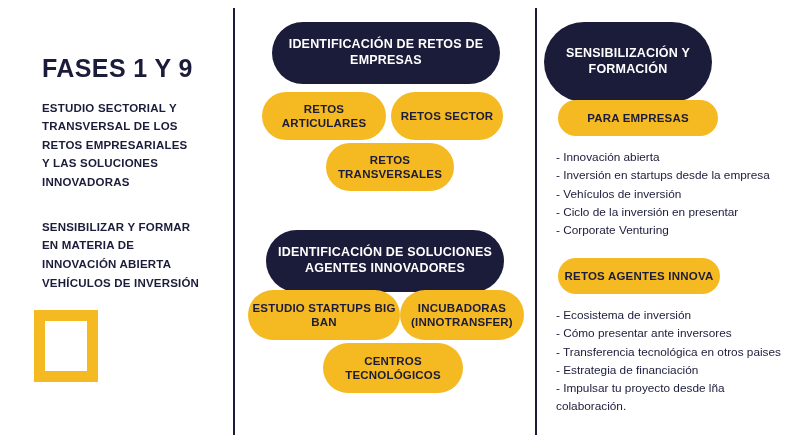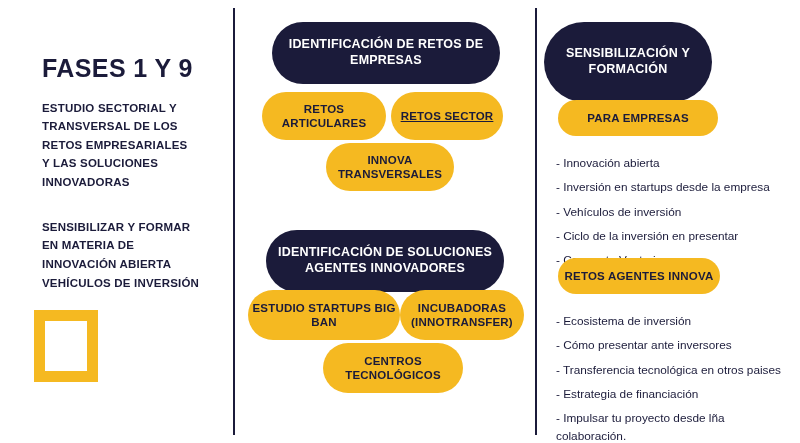--- a/index.html
+++ b/index.html
@@ -86,21 +86,21 @@
   .pill.gold {
     background: #f5b921;
     color: #1b1b3a;
     font-weight: bold;
     font-size: 11.5px;
   }
 
   
   #pill-ident-retos   { left: 272px; top: 22px;  width: 228px; height: 62px; }
   #pill-retos-artic   { left: 262px; top: 92px;  width: 124px; height: 48px; }
-  #pill-retos-sector  { left: 391px; top: 92px;  width: 112px; height: 48px; text-decoration: underline; }
+  #pill-retos-sector  { left: 391px; top: 92px;  width: 112px; height: 48px; }
   #pill-retos-transv  { left: 326px; top: 143px; width: 128px; height: 48px; }
 
   #pill-ident-sol     { left: 266px; top: 230px; width: 238px; height: 62px; }
   #pill-agentes       { left: 248px; top: 290px; width: 152px; height: 50px; }
   #pill-incubadoras   { left: 400px; top: 290px; width: 124px; height: 50px; }
   #pill-centros       { left: 323px; top: 343px; width: 140px; height: 50px; }
 
   
   #pill-sensibiliza   { left: 544px; top: 22px;  width: 168px; height: 80px; text-align: center; }
   #pill-para-empresas { left: 558px; top: 100px; width: 160px; height: 36px; }
@@ -108,21 +108,21 @@
 
   .bullet-list {
     position: absolute;
     font-size: 11.8px;
     color: #1b1b3a;
     line-height: 1.55;
     width: 238px;
   }
   #list-empresas { left: 556px; top: 148px; }
   #list-agentes  { left: 556px; top: 306px; }
-  .bullet-list div { white-space: normal; margin-top: 6px; }
+  .bullet-list div { white-space: normal; }
 </style>
 </head>
 <body>
 
 <div class="canvas">
 
   <div class="divider d1"></div>
   <div class="divider d2"></div>
 
   <div class="col-left">
@@ -145,21 +145,21 @@
   </div>
 
   <div class="square-frame"></div>
 
   <div class="pill gold" id="pill-retos-artic">RETOS ARTICULARES</div>
 
   <div class="pill navy" id="pill-ident-retos">IDENTIFICACIÓN DE RETOS DE EMPRESAS</div>
 
   <div class="pill gold" id="pill-retos-sector">RETOS SECTOR</div>
 
-  <div class="pill gold" id="pill-retos-transv">INNOVA TRANSVERSALES</div>
+  <div class="pill gold" id="pill-retos-transv">RETOS TRANSVERSALES</div>
 
   <div class="pill navy" id="pill-ident-sol">IDENTIFICACIÓN DE SOLUCIONES AGENTES INNOVADORES</div>
 
   <div class="pill gold" id="pill-agentes">ESTUDIO STARTUPS BIG BAN</div>
 
   <div class="pill gold" id="pill-incubadoras">INCUBADORAS (INNOTRANSFER)</div>
 
   <div class="pill gold" id="pill-centros">CENTROS TECNOLÓGICOS</div>
 
   <div class="pill navy" id="pill-sensibiliza">SENSIBILIZACIÓN Y FORMACIÓN</div>

